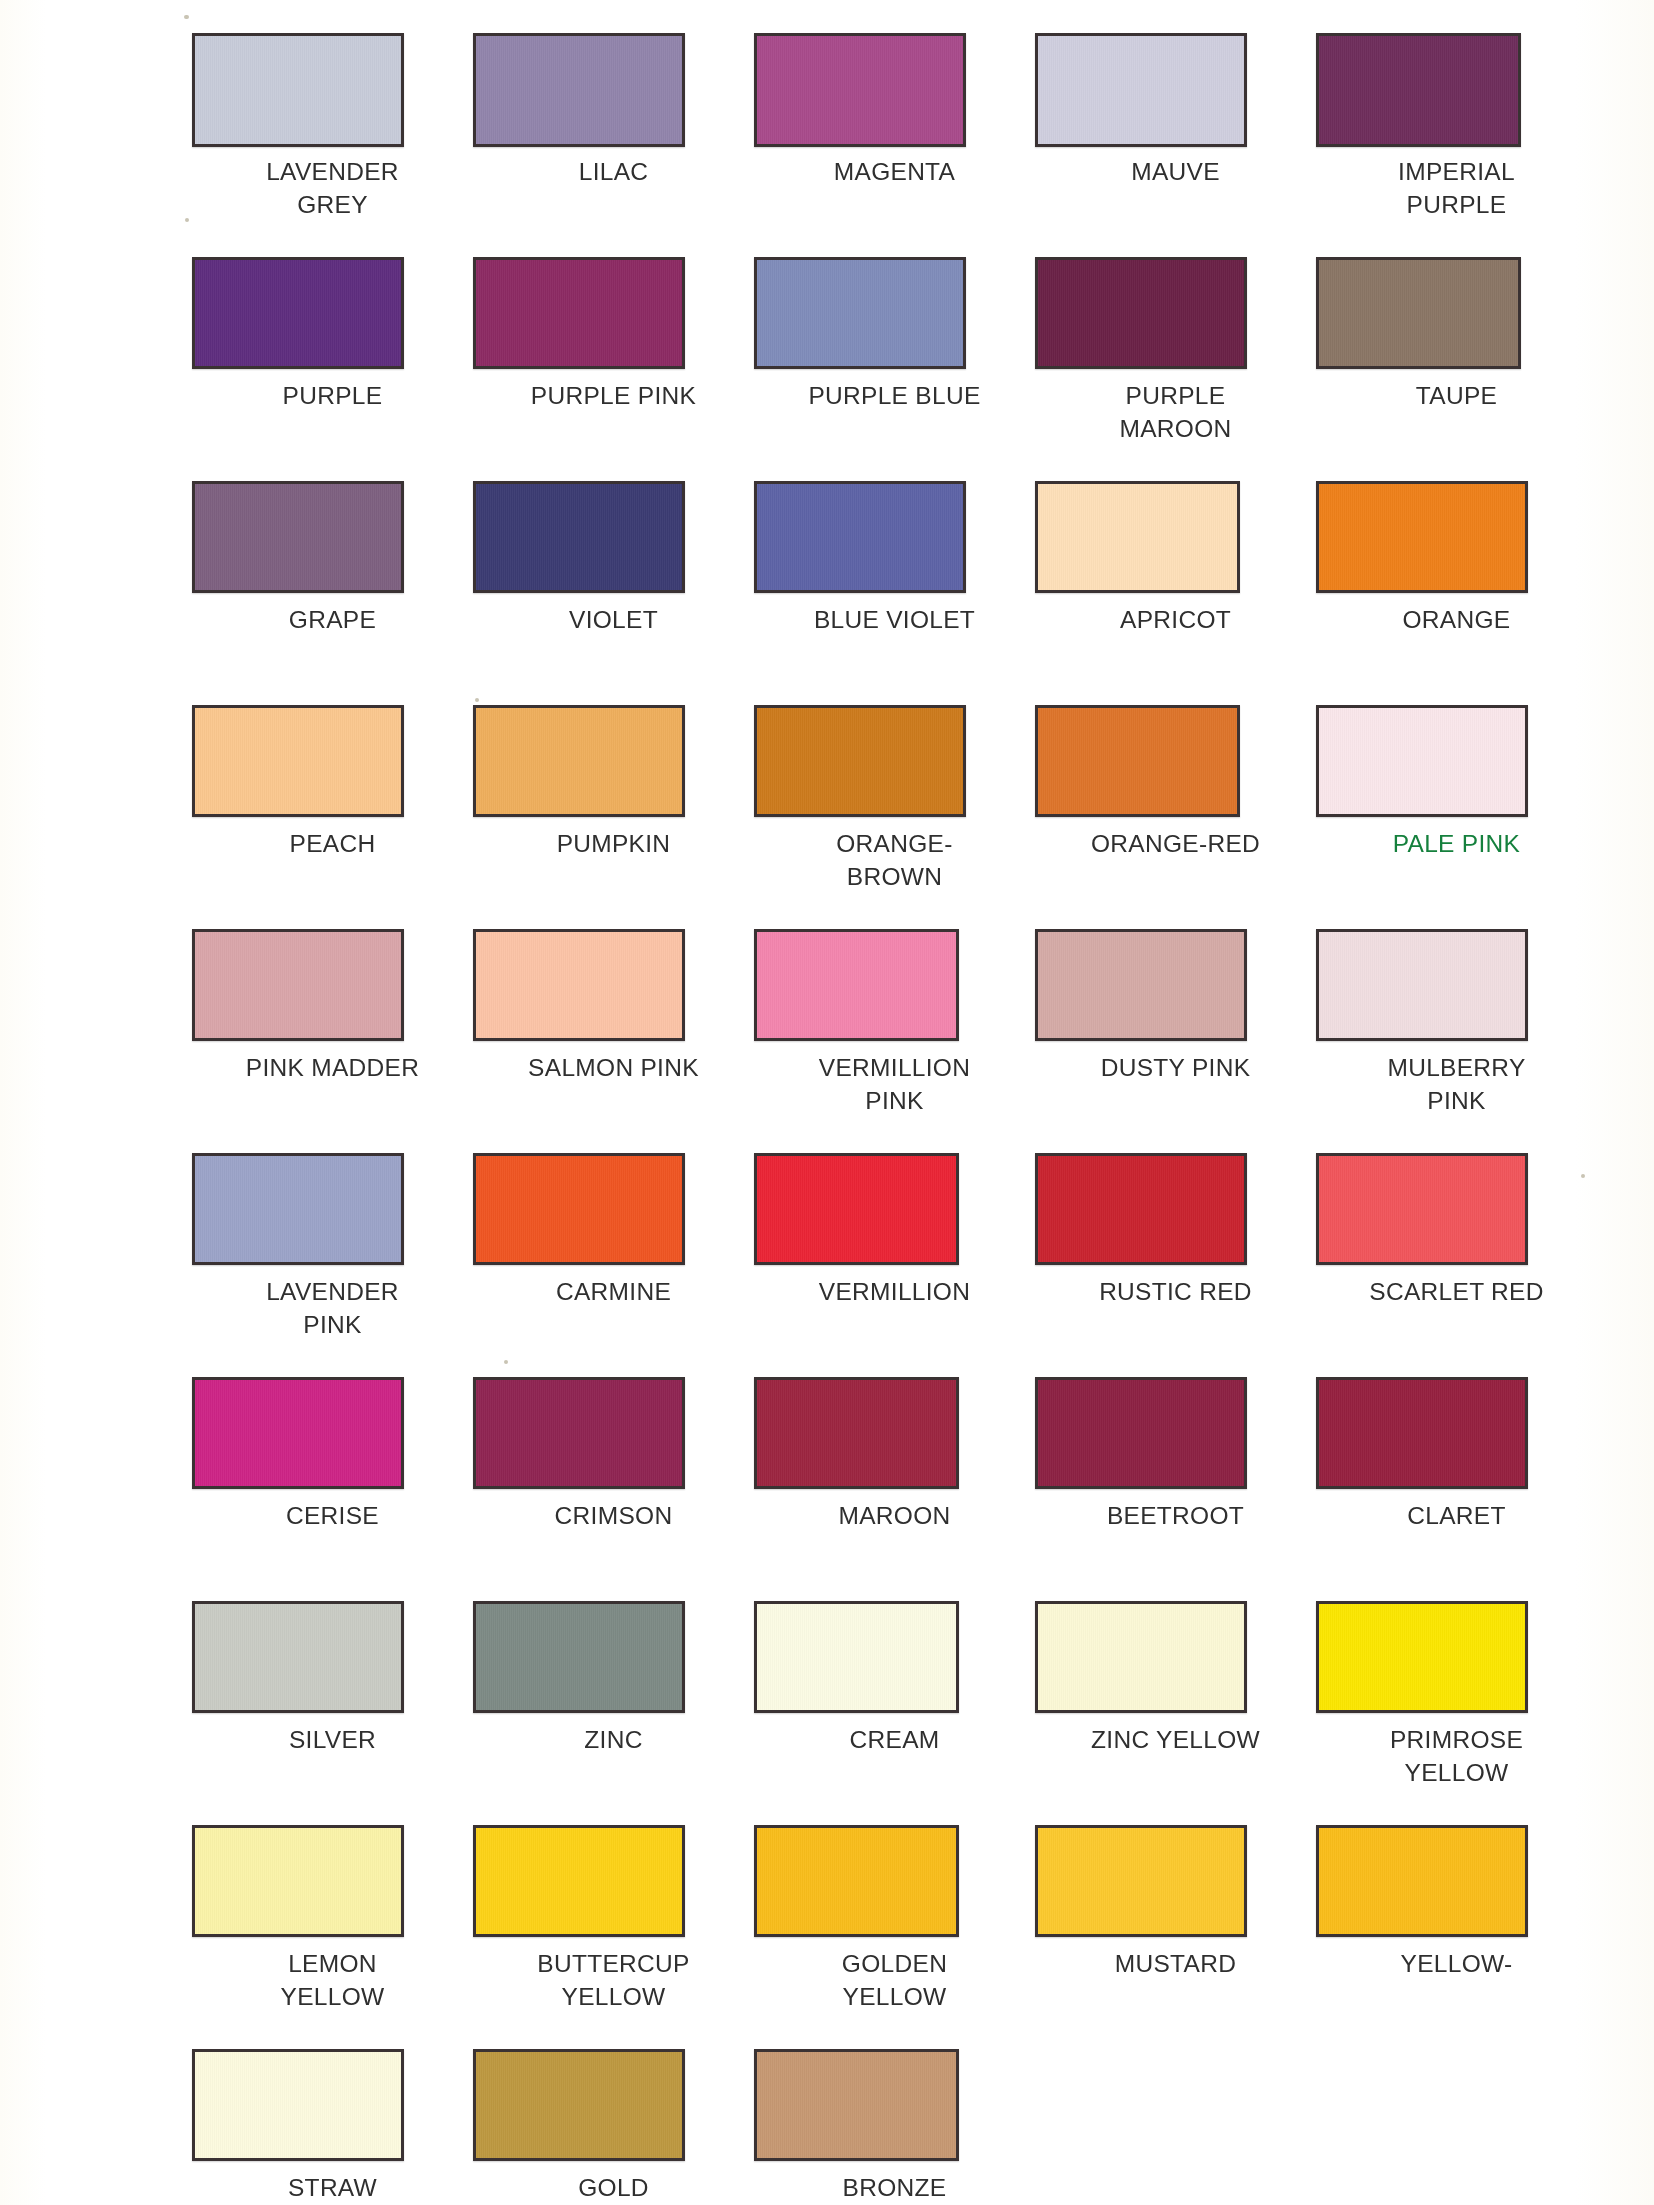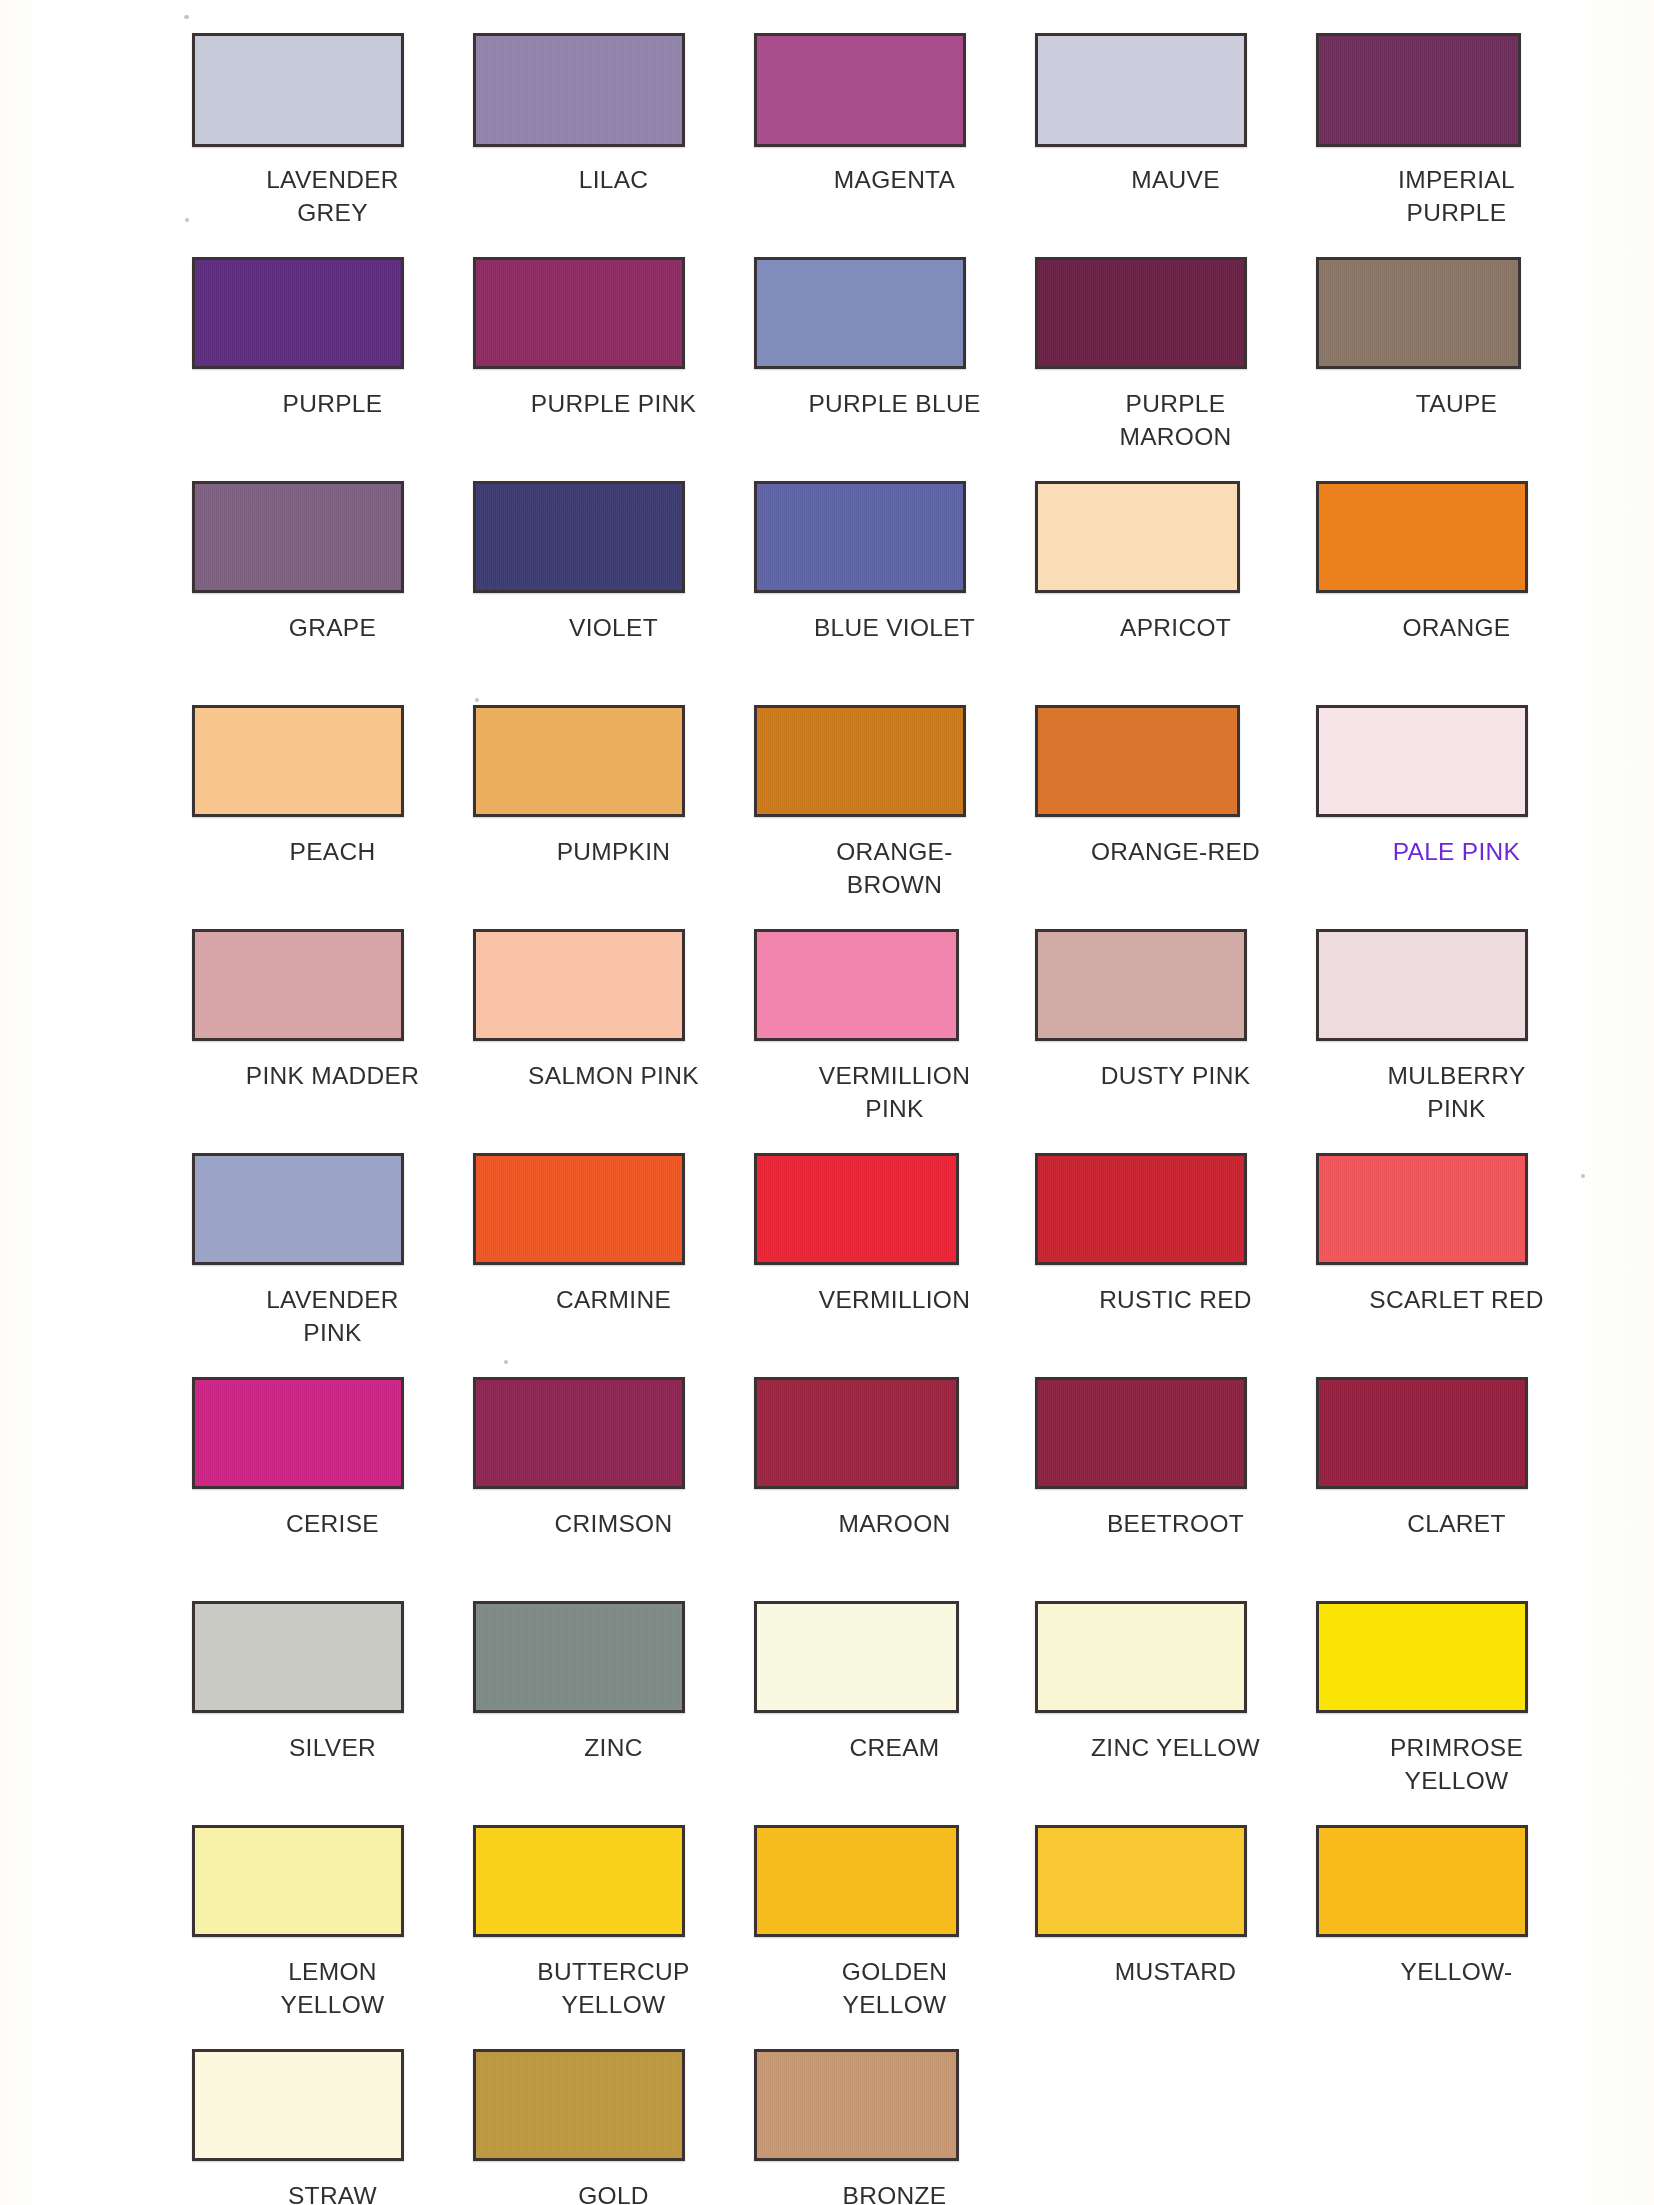--- a/index.html
+++ b/index.html
@@ -72,26 +72,25 @@
     pointer-events: none;
   }
 
   .label {
     width: 281px;
     text-align: center;
     font-size: 24.5px;
     line-height: 33px;
     letter-spacing: 0.3px;
     color: #2f2f2f;
-    margin-top: 8px;
     white-space: pre-line;
   }
 
   
-  .label.washed { color: #6d28d9; }
+  .label.washed { color: #15803d; }
 
   
   .cell.r0 .chip { height: 114px; }
 
   
   .chip.narrow { width: 205px; }
 
   .speck {
     position: absolute;
     background: #c9c4b4;

